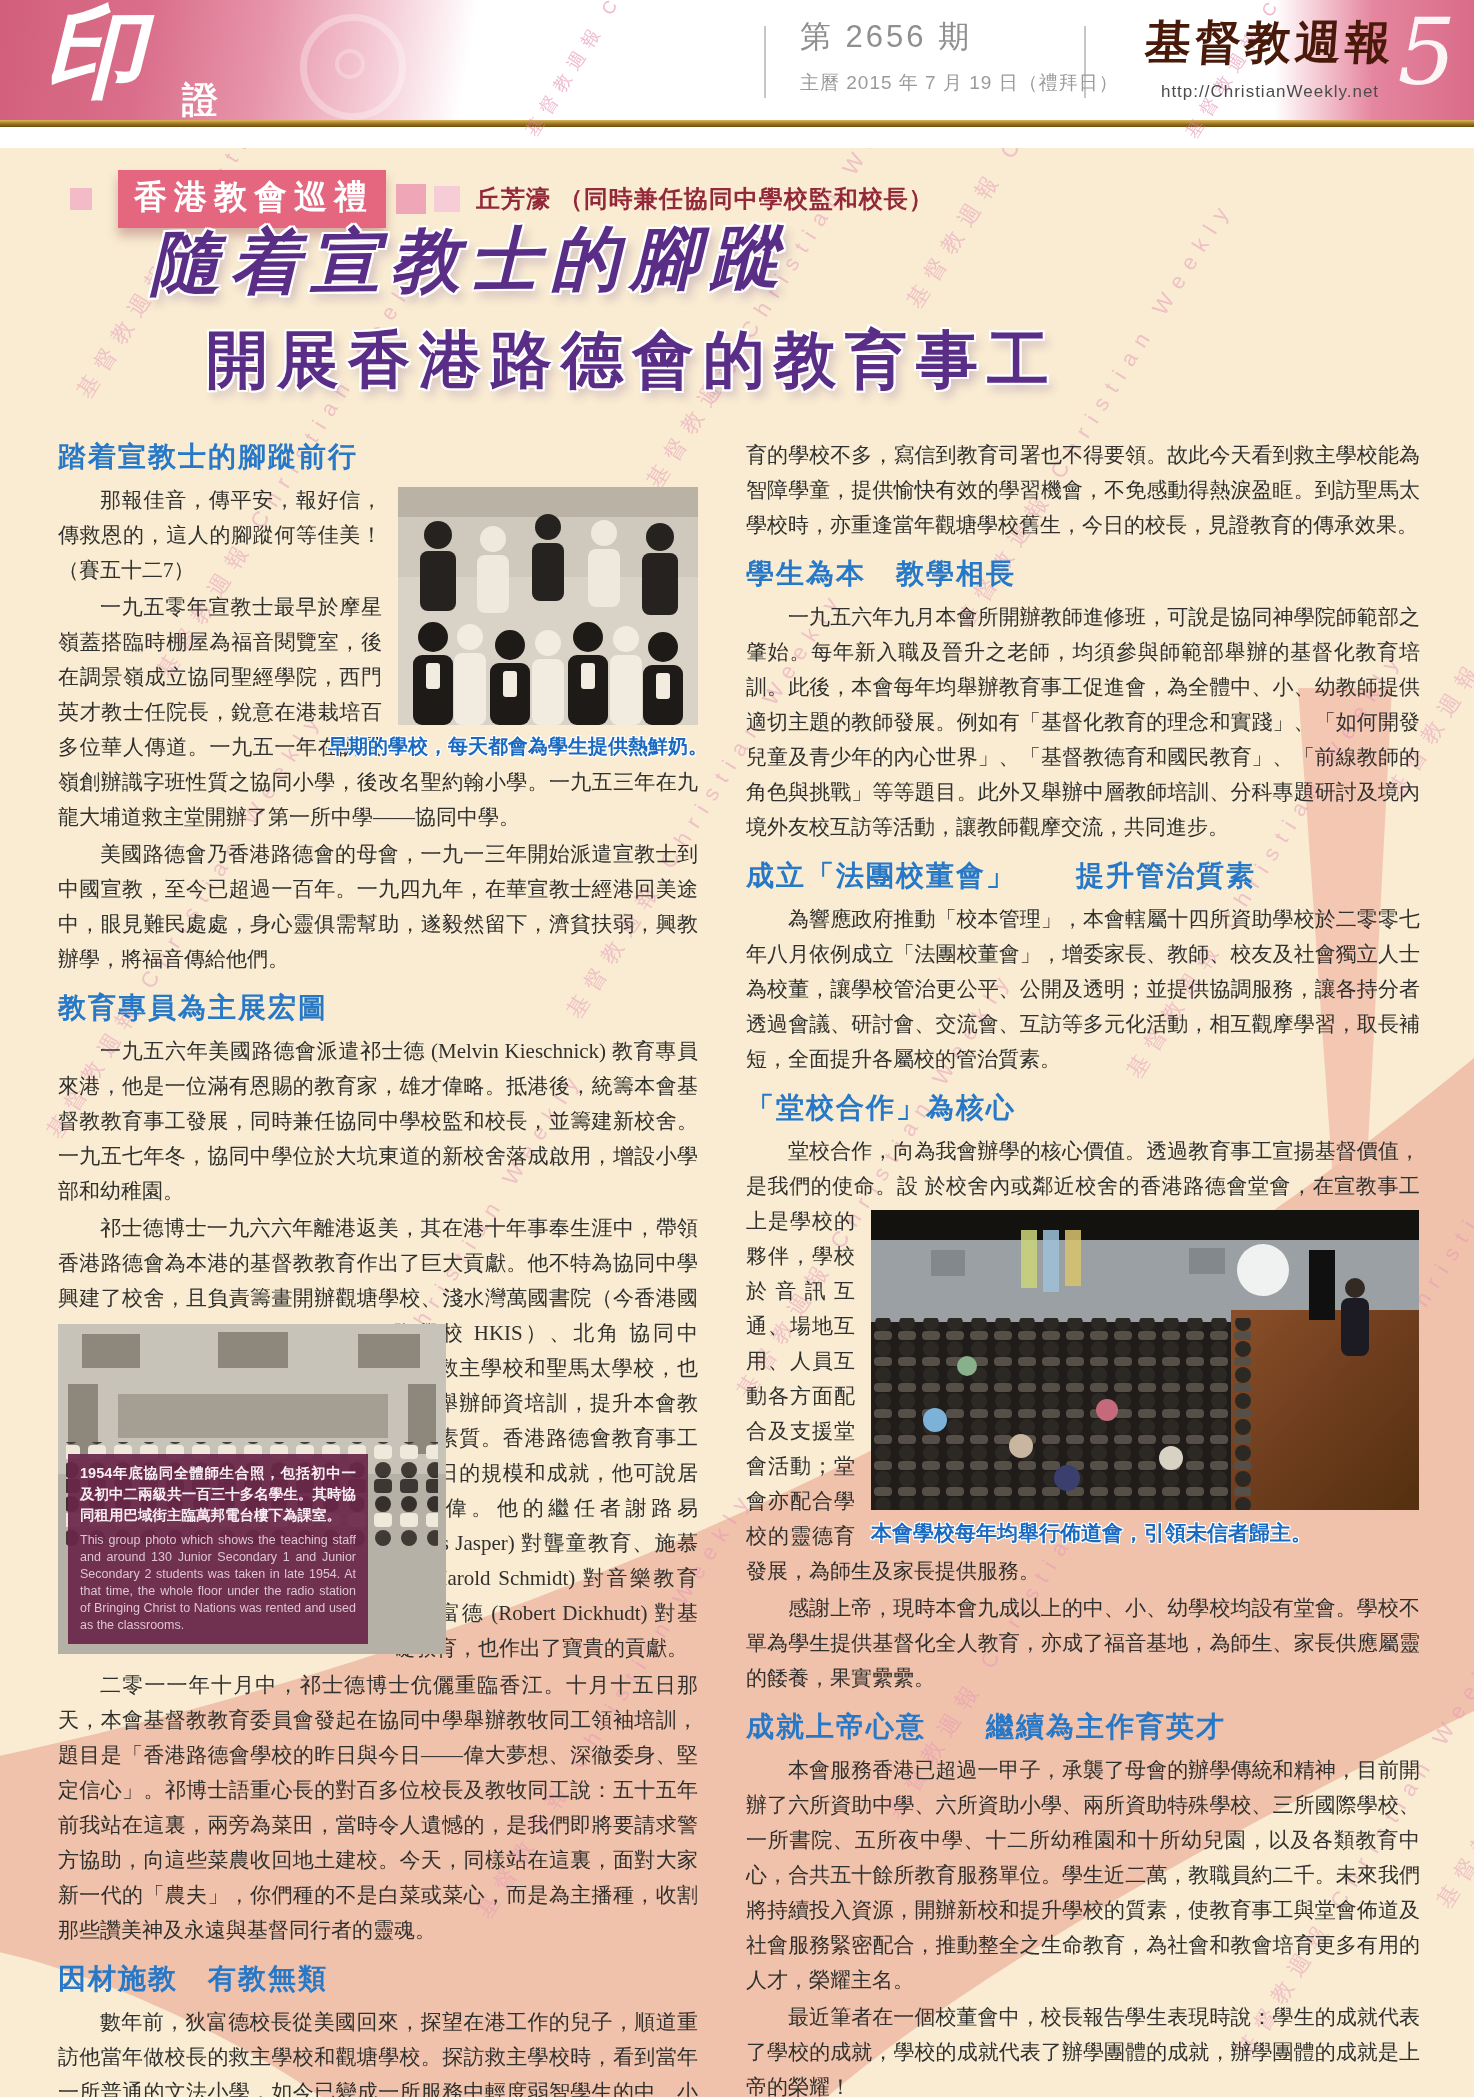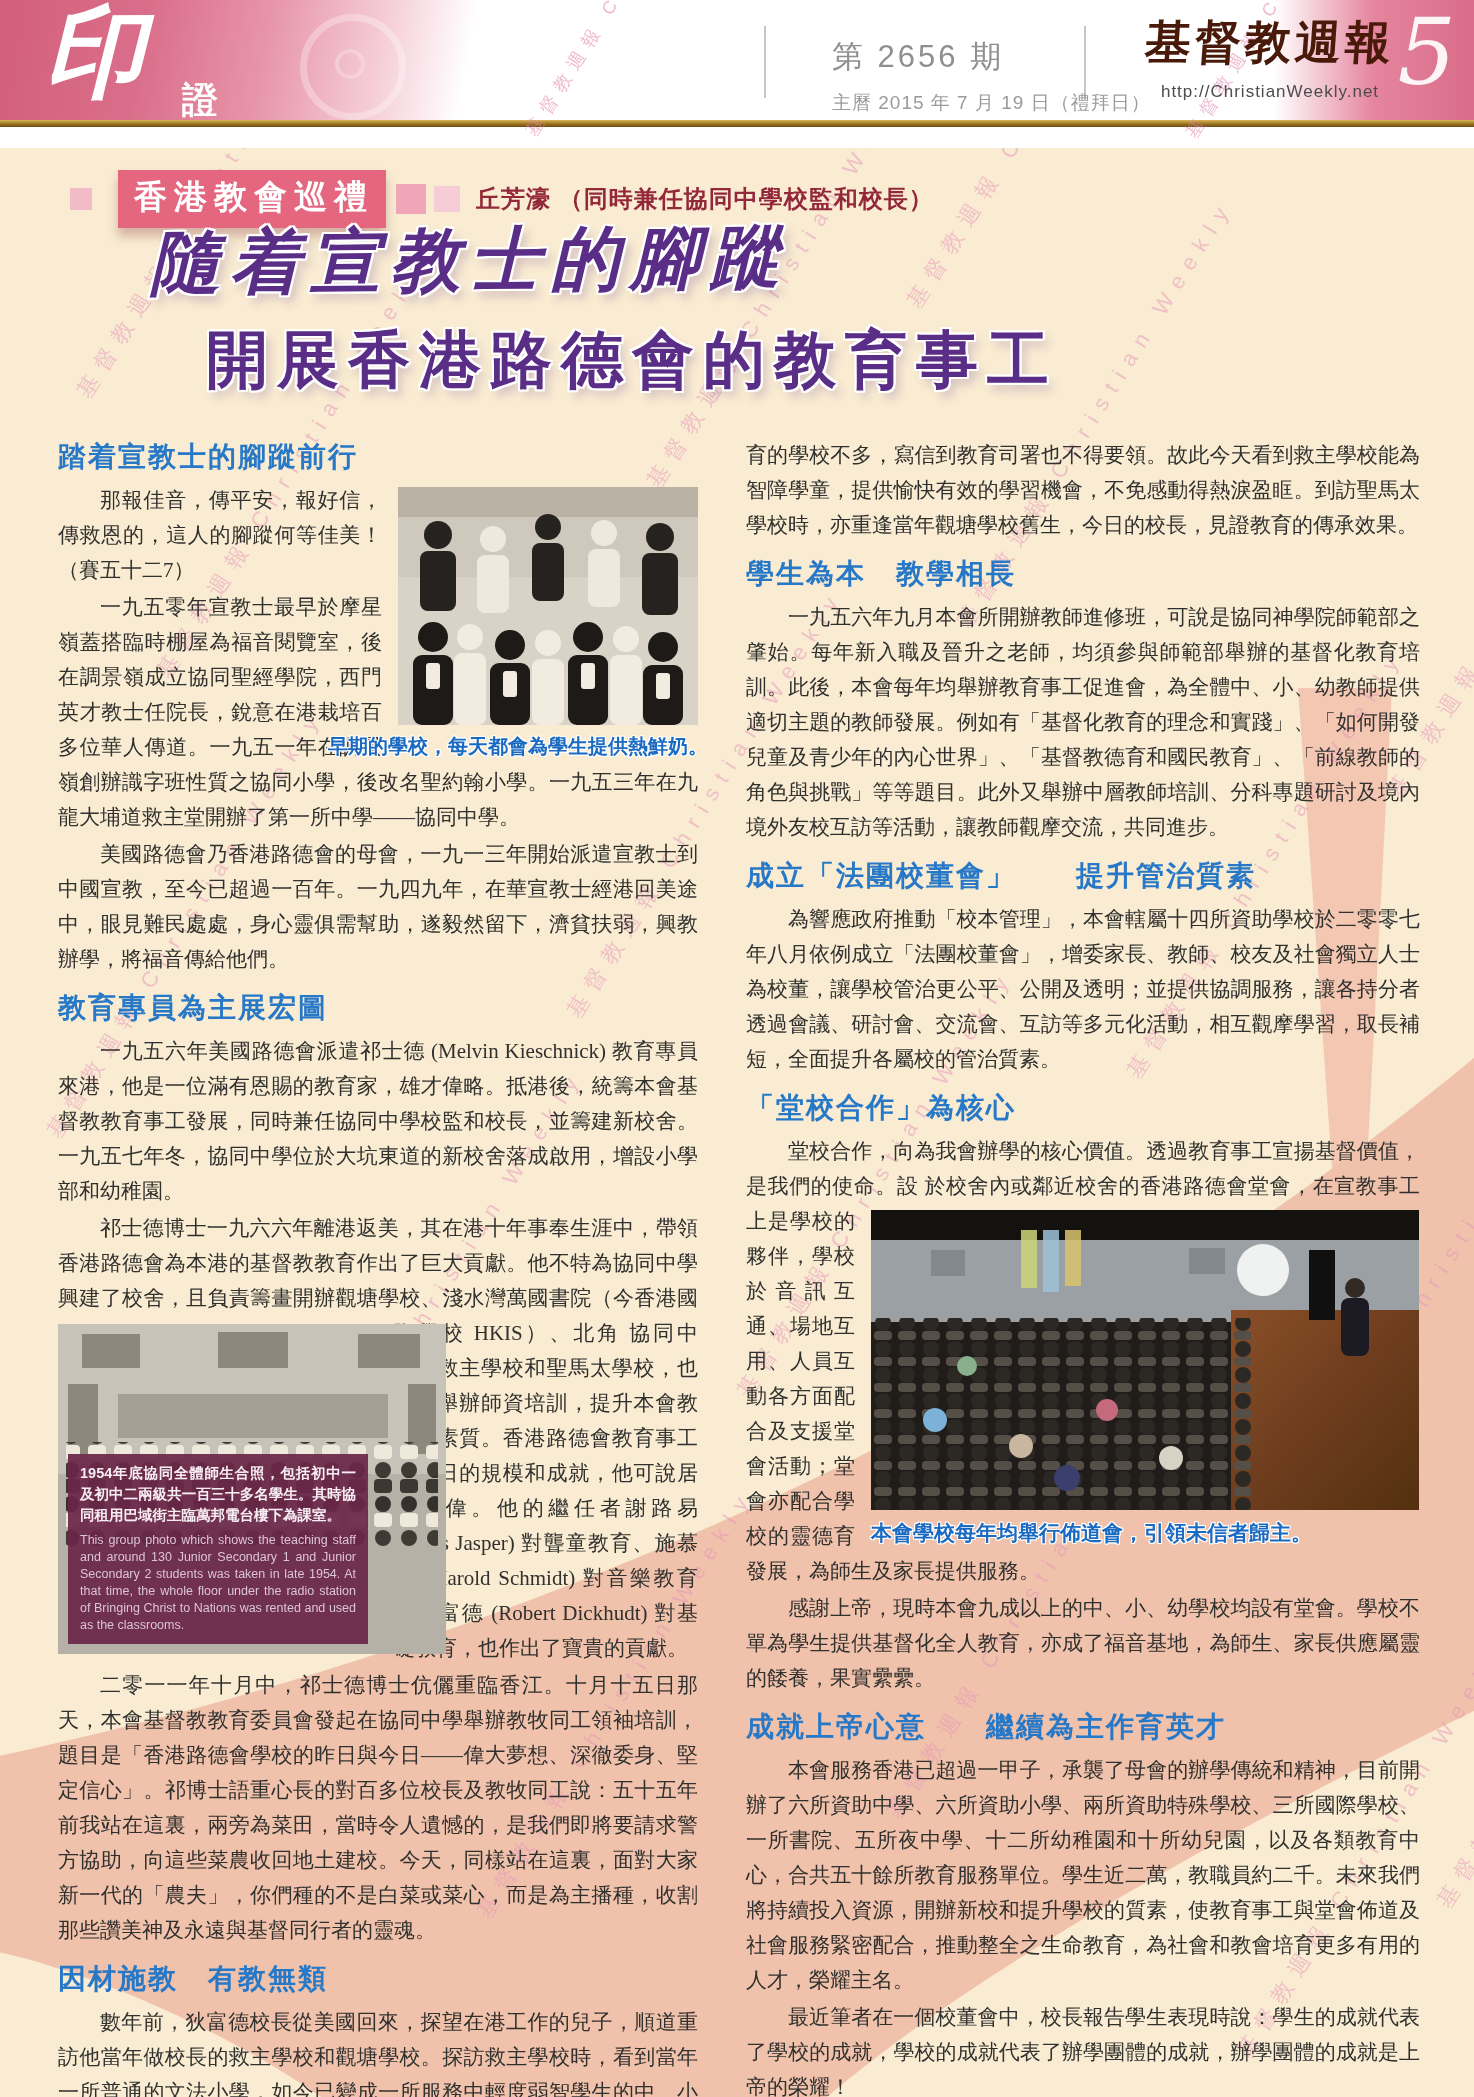--- a/index.html
+++ b/index.html
@@ -18,21 +18,21 @@
   .watch { position:absolute; left:300px; top:14px; width:92px; height:92px;
     border:7px solid rgba(255,255,255,0.30); border-radius:50%; }
   .watch::after{ content:""; position:absolute; left:28px; top:28px; width:22px; height:22px;
     border:4px solid rgba(255,255,255,0.25); border-radius:50%; }
   .mast-main { position:absolute; left:44px; top:2px; color:#fff;
     font-family:"DejaVu Serif", serif; font-size:100px; font-weight:bold; font-style:italic; line-height:1; }
   .mast-sub  { position:absolute; left:182px; top:76px; color:#fff;
     font-family:"DejaVu Serif", serif; font-size:36px; font-weight:bold; }
   .gold-rule { position:absolute; top:120px; left:0; right:0; height:7px;
     background:linear-gradient(to bottom,#dcb658 0%,#9a7420 55%,#6b4c10 100%); }
-  .issue-info { position:absolute; left:800px; top:36px; color:#8f8f8f;margin-left:32px; }
+  .issue-info { position:absolute; left:800px; top:16px; color:#8f8f8f; }
   .issue-no  { font-size:31px; letter-spacing:3px; }
   .issue-date{ font-size:19px; margin-top:12px; letter-spacing:1px; color:#9a9a9a; }
   .vbar { position:absolute; top:26px; width:2px; height:72px; background:#c6c6c6; }
   .vbar-l { left:764px; } .vbar-r { left:1084px; }
   .paper-block { position:absolute; left:1102px; top:12px; width:336px; text-align:center; z-index:2; }
   .paper-name { font-family:"DejaVu Serif", serif; font-size:46px; font-weight:bold;
     color:#49190a; letter-spacing:4px; transform:skewX(-4deg); }
   .paper-url { font-size:17px; color:#4c4c4c; letter-spacing:1px; margin-top:8px; }
   .page5-block { position:absolute; top:0; right:0; width:200px; height:121px;
     background:linear-gradient(to right, rgba(229,133,158,0) 0%, #e5859e 50%, #d96c89 100%); }

